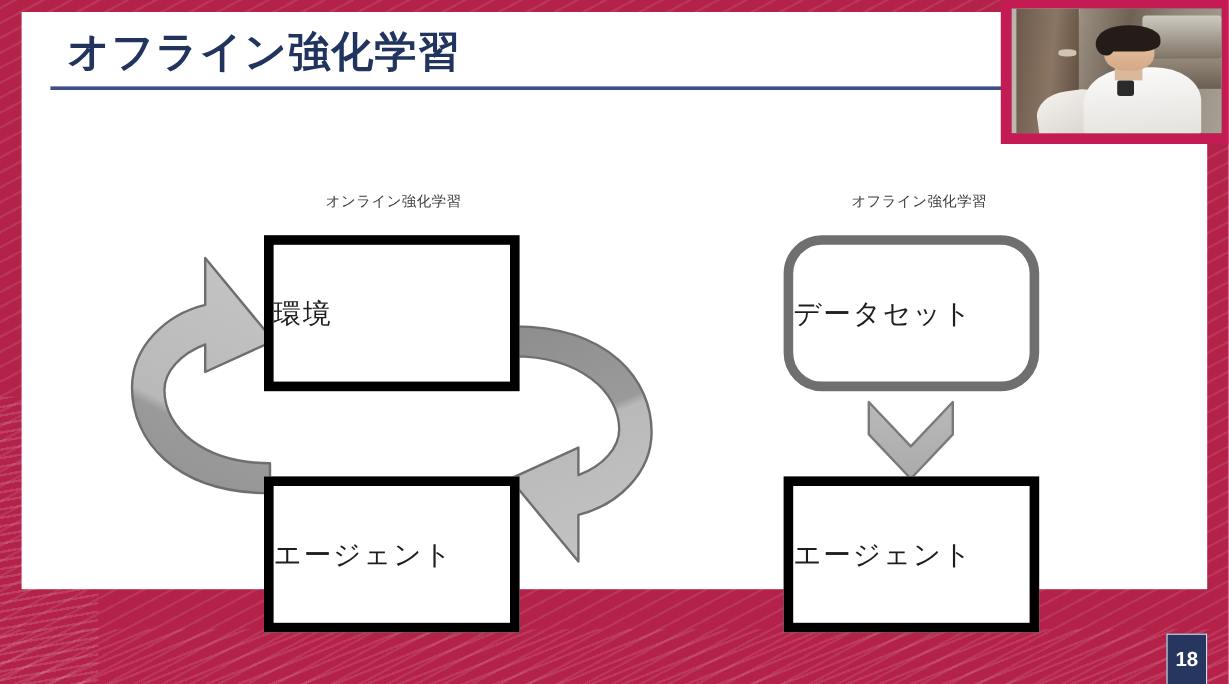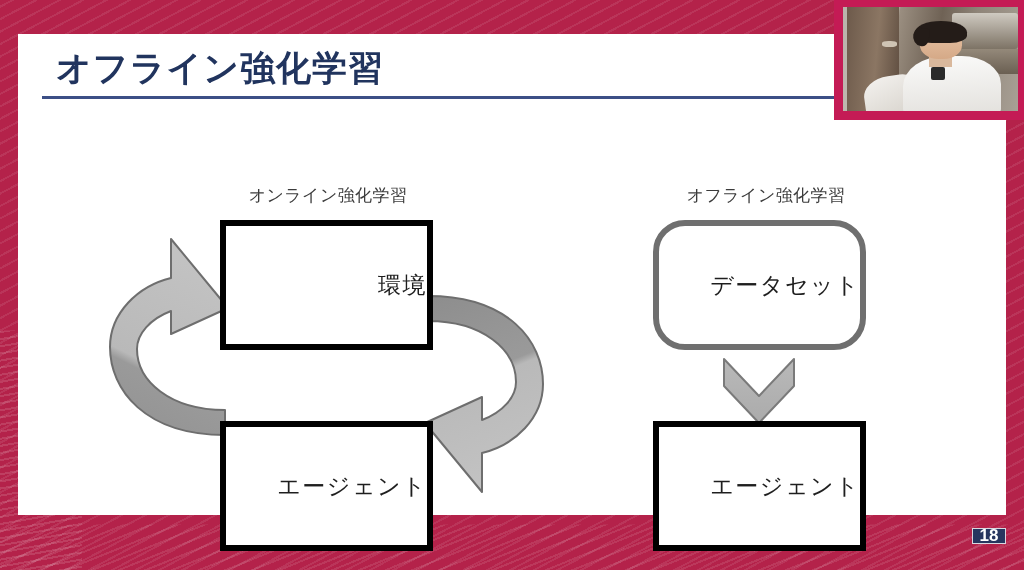--- a/index.html
+++ b/index.html
@@ -60,21 +60,20 @@
   }
 
   
   #slide {
     position: absolute;
     left: 18px;
     top: 10px;
     width: 988px;
     height: 481px;
     background: #ffffff;
-    margin-top: 24px;
   }
 
   
   #slide-title {
     position: absolute;
     left: 38px;
     top: 14px;
     font-size: 35px;
     font-weight: bold;
     color: #21345e;
@@ -98,38 +97,37 @@
     top: 86px;
     font-size: 21px;
     color: #2b2b2b;
     white-space: nowrap;
     letter-spacing: 0.3px;
   }
 
   
   .col-heading {
     position: absolute;
-    font-size: 17px;
+    font-size: 12px;
     color: #3b3b3b;
     white-space: nowrap;
     letter-spacing: 0.4px;
   }
   #heading-online  { left: 210px; top: 150px; width: 200px; text-align: center; }
   #heading-offline { left: 648px; top: 150px; width: 200px; text-align: center; }
 
   
   .dgm-box {
     position: absolute;
-    border: 6px solid #000000;
+    border: 8px solid #000000;
     background: #ffffff;
     display: flex;
     align-items: center;
-    justify-content: flex-end;
+    justify-content: flex-start;
     box-sizing: border-box;
-    padding-left: 12px;
   }
   .dgm-box span {
     font-size: 23px;
     color: #1e1e1e;
     letter-spacing: 1.5px;
     white-space: nowrap;
   }
   #box-environment { left: 202px; top: 186px; width: 213px; height: 130px; }
   #box-agent-online { left: 202px; top: 387px; width: 213px; height: 130px; }
   #box-dataset {
@@ -223,21 +221,21 @@
     position: absolute; left: 50%; top: 58%; width: 8%; height: 12%;
     background: #2a2a2a; border-radius: 2px;
   }
 
   
   #page-badge {
     position: absolute;
     left: 972px;
     top: 528px;
     width: 34px;
-    height: 16px;
+    height: 43px;
     background: #27365f;
     border: 1px solid #d8d8e0;
     color: #ffffff;
     font-size: 17px;
     font-weight: bold;
     display: flex;
     align-items: center;
     justify-content: center;
     box-sizing: border-box;
   }

